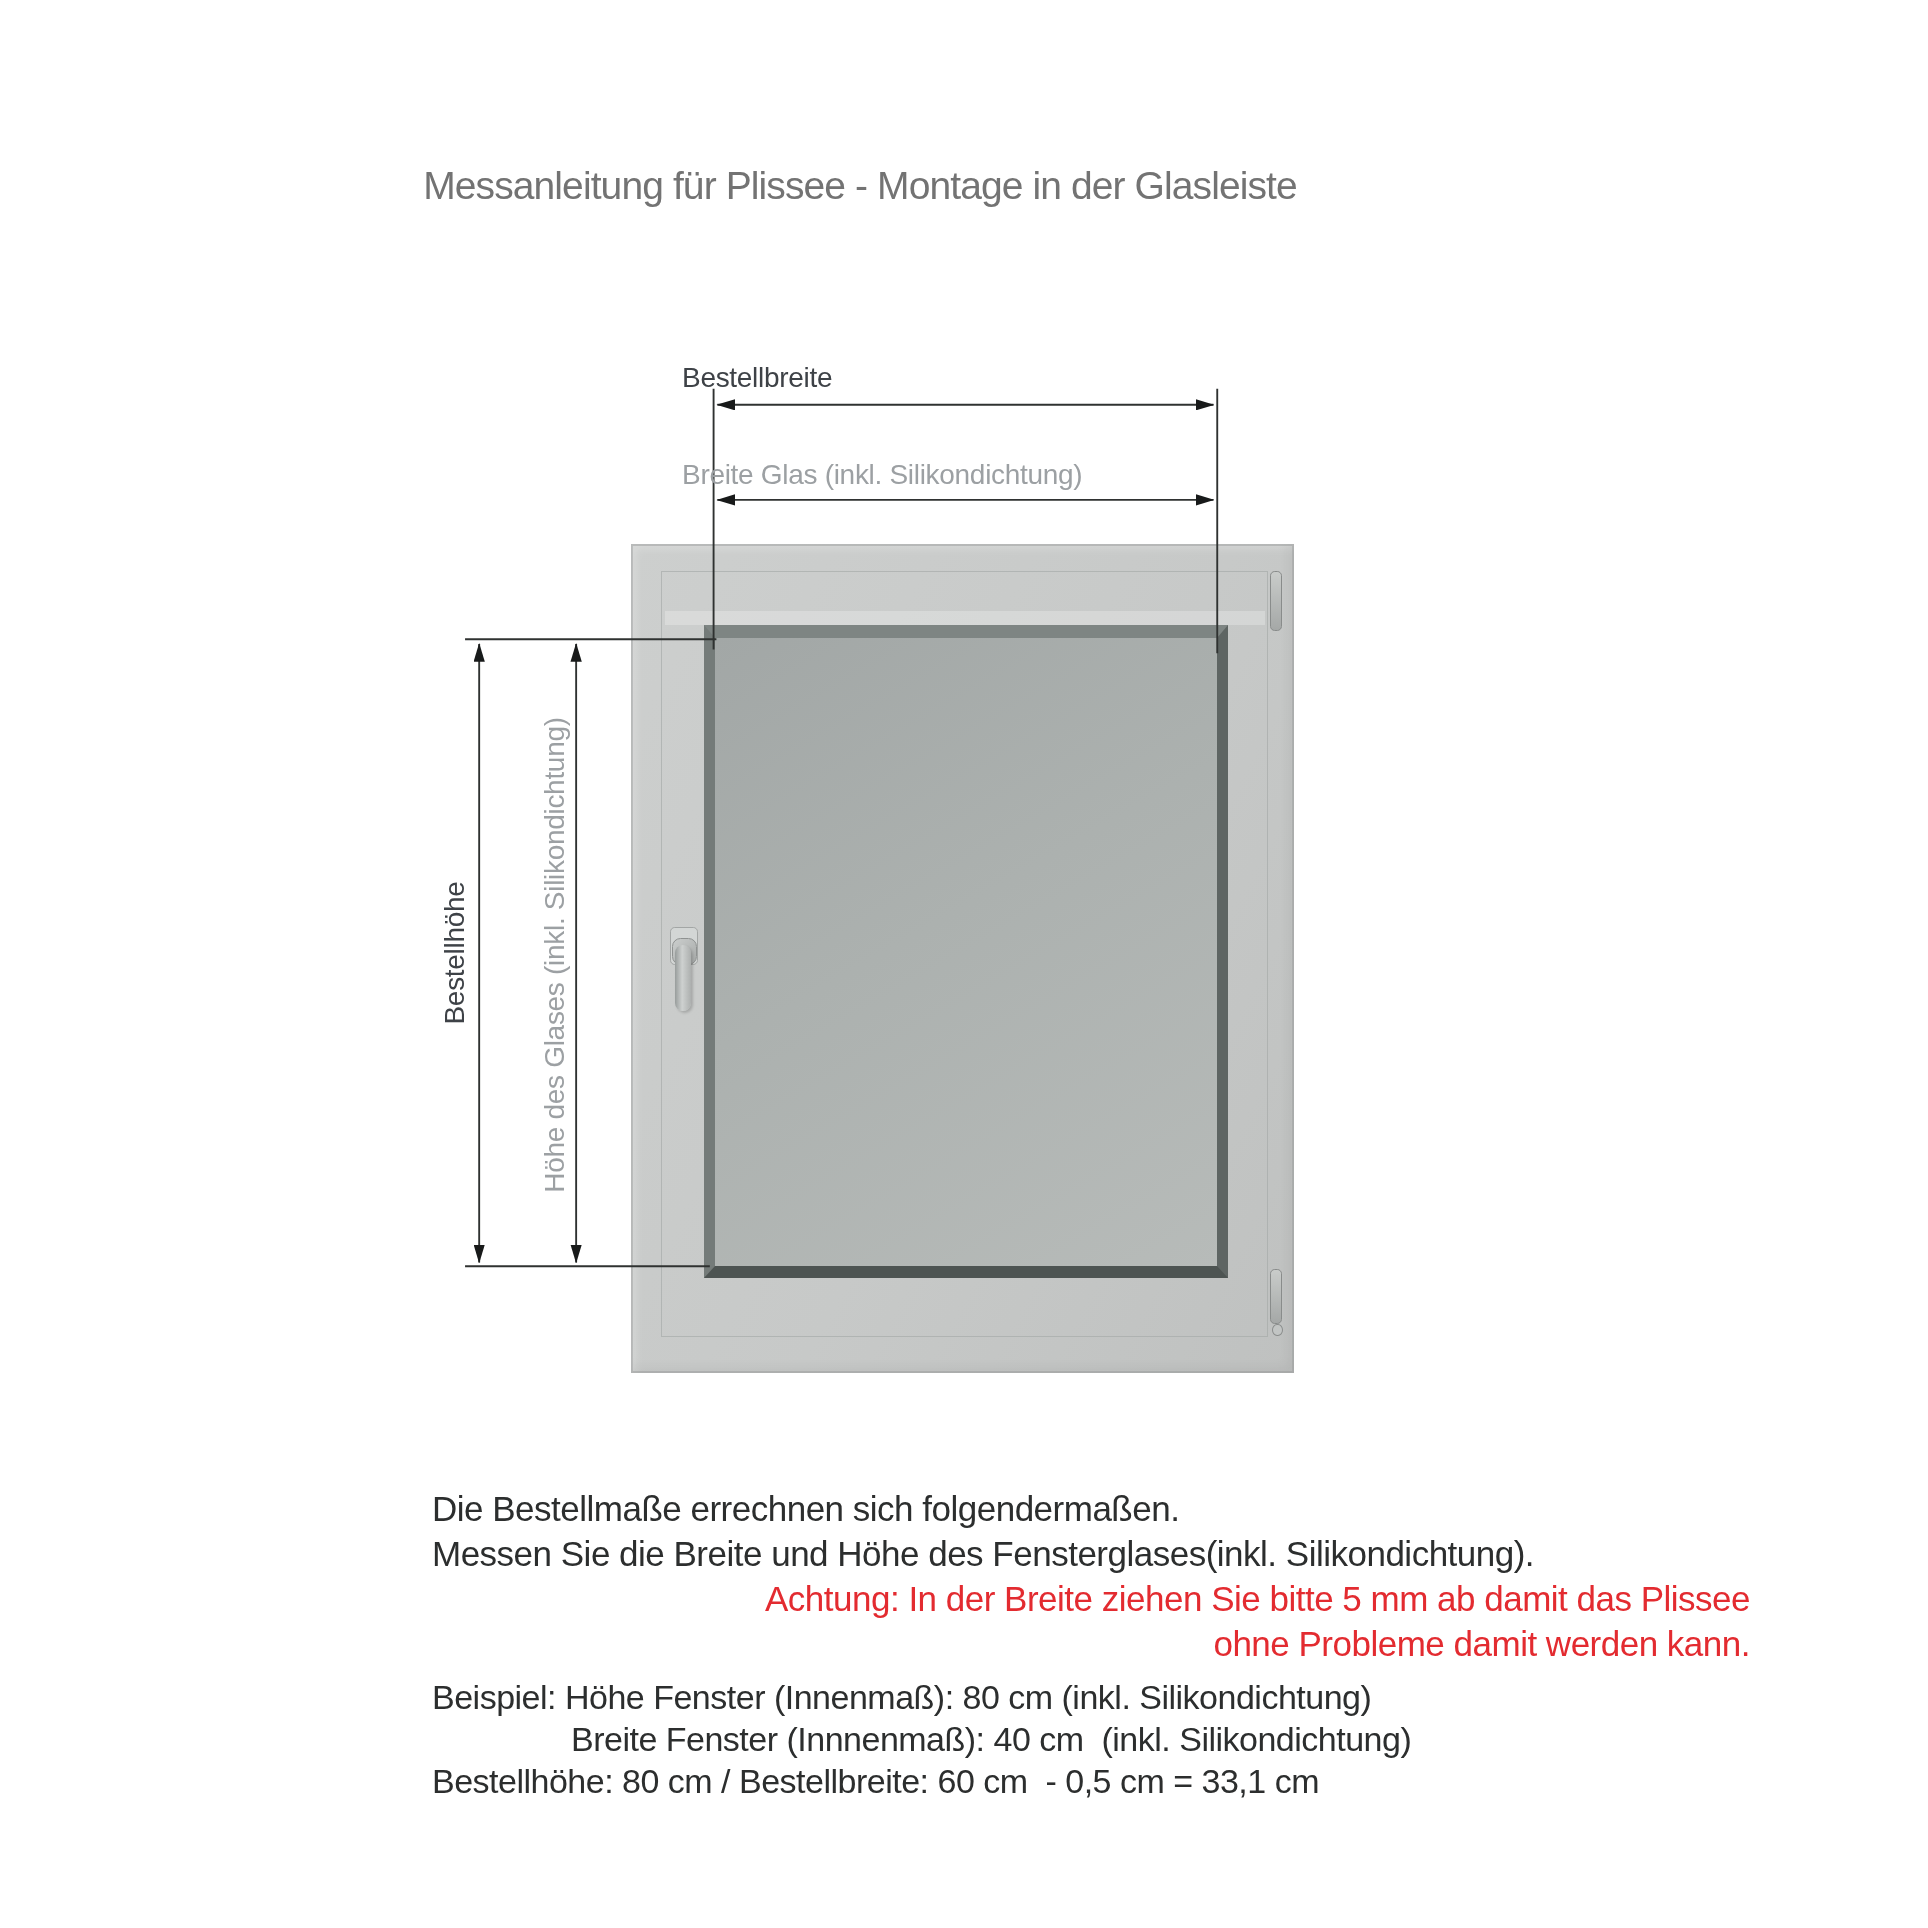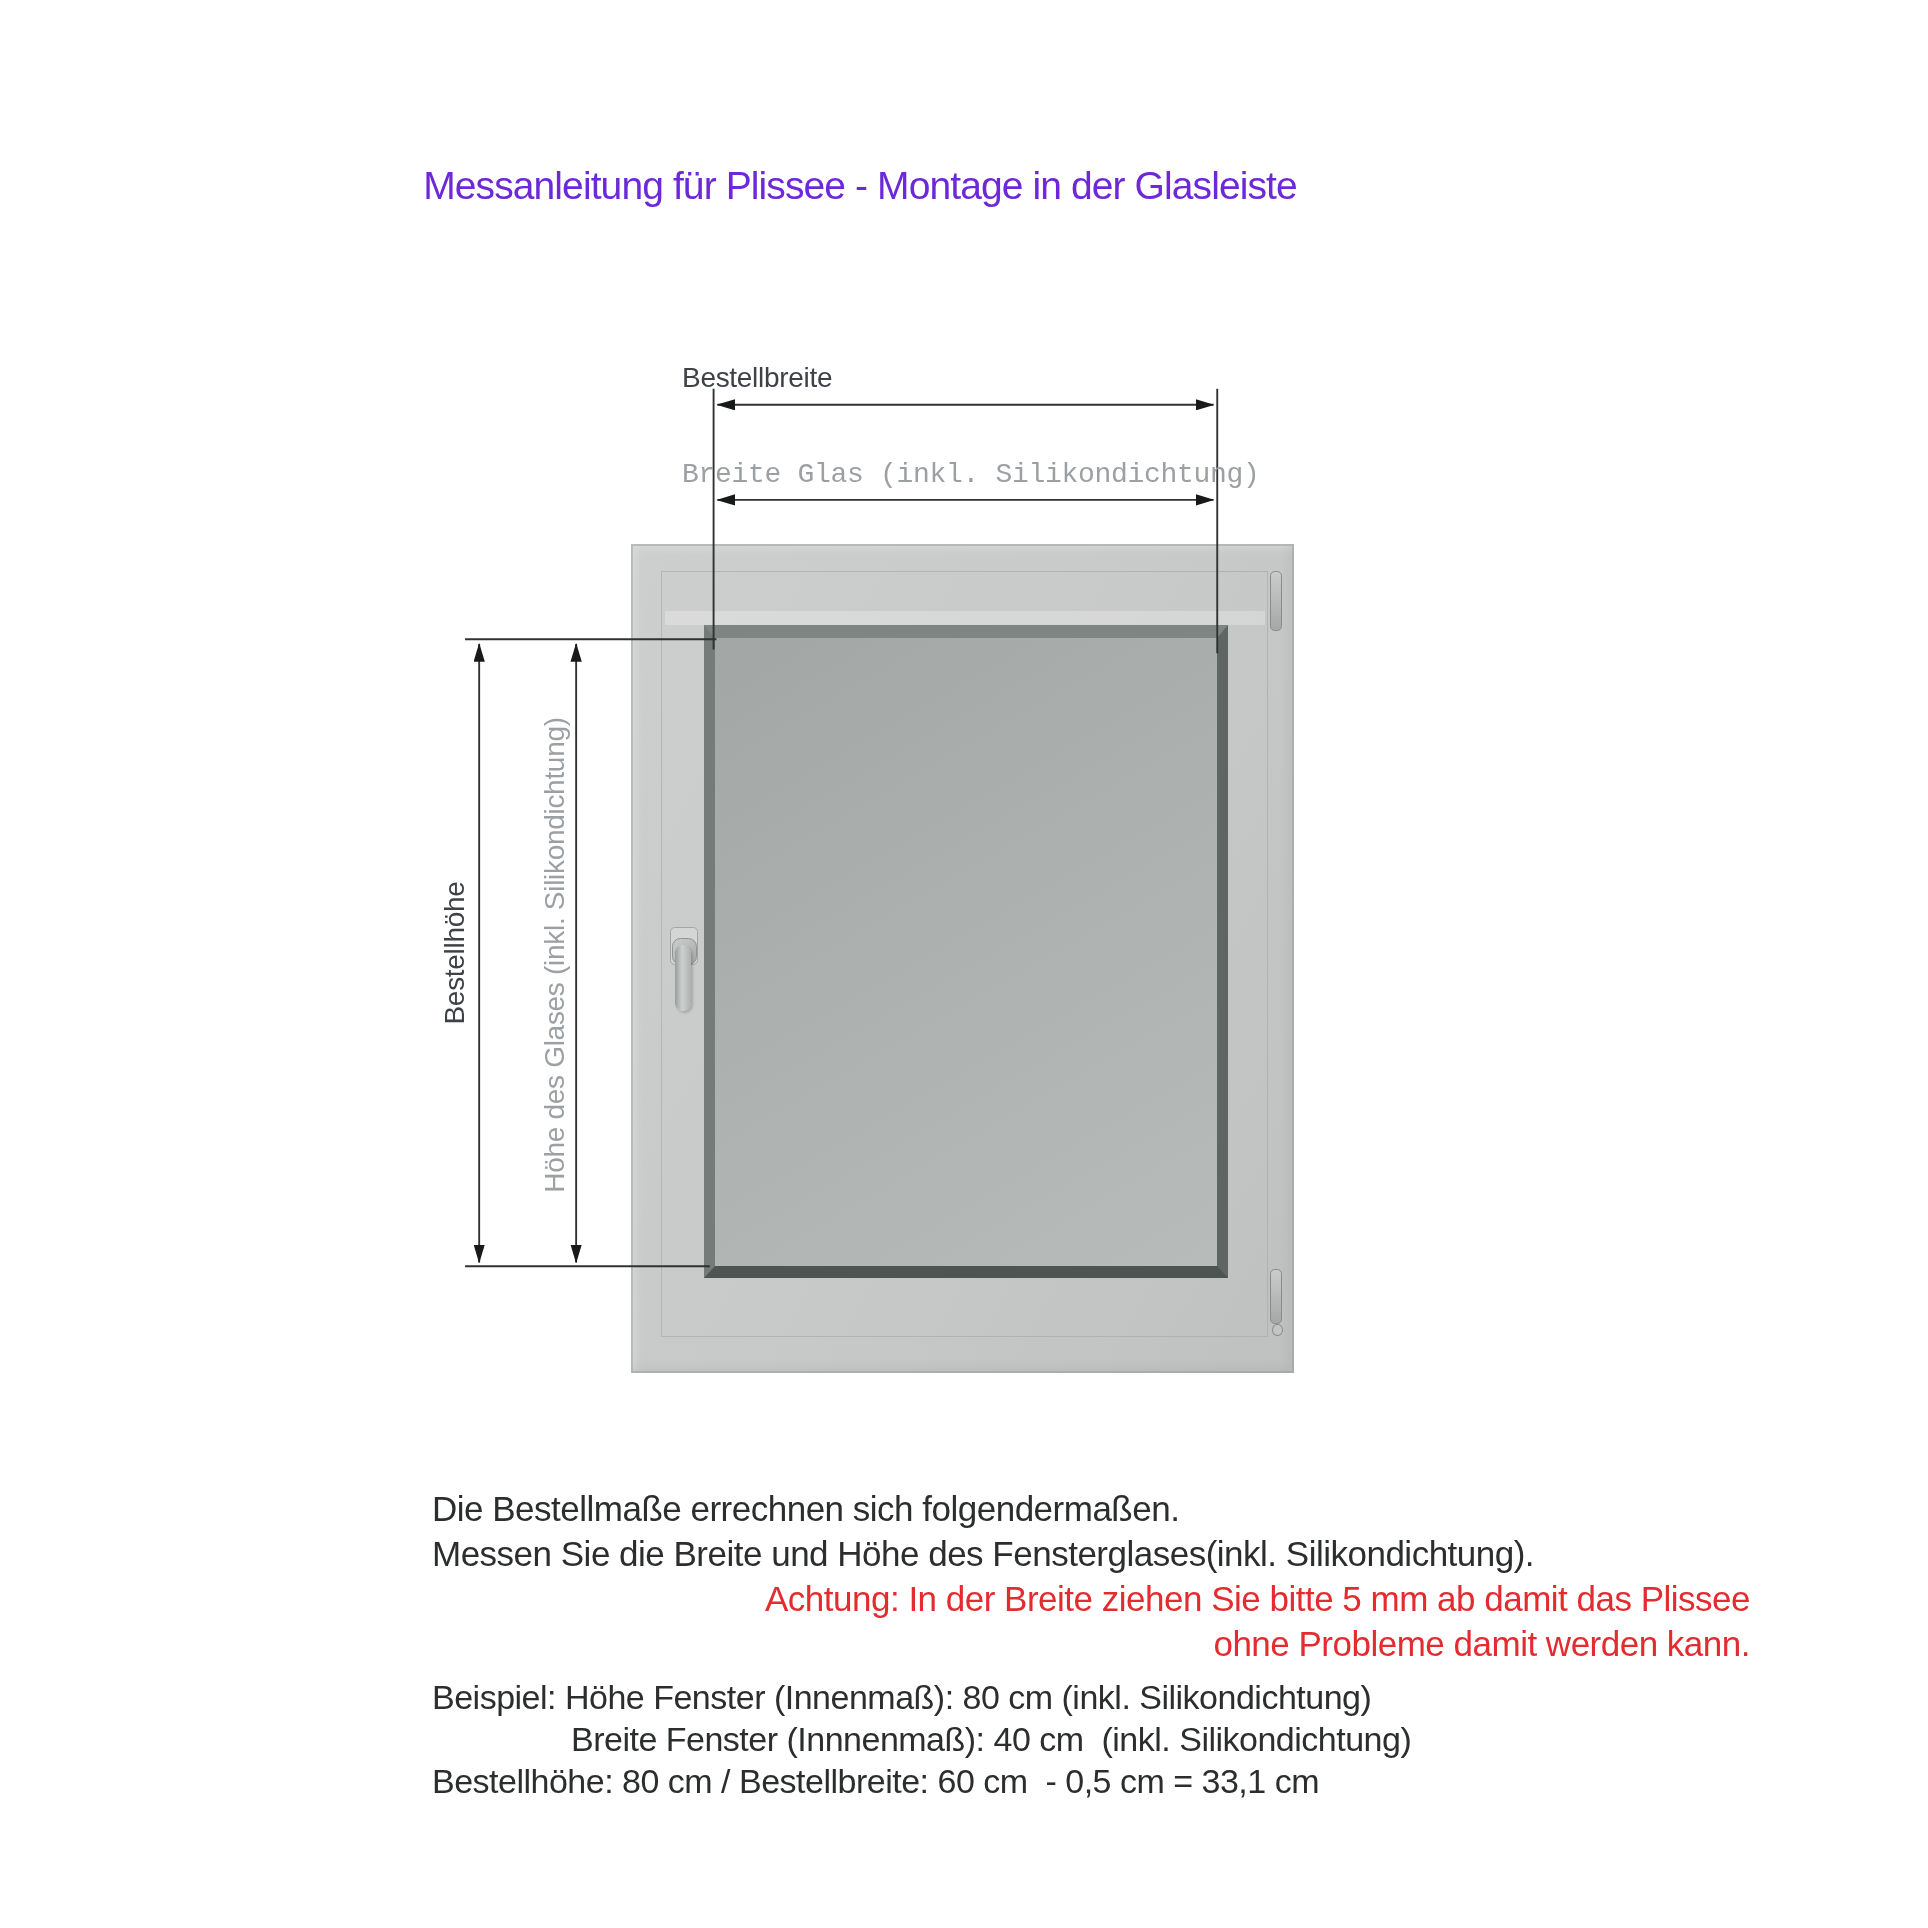--- a/index.html
+++ b/index.html
@@ -16,21 +16,21 @@
 
   
   .title {
     position: absolute;
     top: 164px; left: 0; width: 1720px;
     margin: 0;
     text-align: center;
     font-size: 39px;
     font-weight: 400;
     letter-spacing: -0.9px;
-    color: #6d28d9;
+    color: #737373;
   }
 
   
   .win-frame {
     left: 631px; top: 544px; width: 663px; height: 829px;
     background: linear-gradient(118deg, #cdcfce 0%, #c7c9c8 55%, #bfc1c0 100%);
     box-shadow:
       inset 0 0 0 1.9px rgba(148,151,150,0.45),
       inset -4.7px -4.7px 11.3px rgba(0,0,0,0.06),
       inset 3.8px 3.8px 9.4px rgba(255,255,255,0.30);
@@ -100,21 +100,21 @@
   .vlabel {
     position: absolute;
     transform: translate(-50%, -50%) rotate(-90deg);
     font-size: 28px;
     letter-spacing: -0.3px;
     white-space: nowrap;
   }
   .lbl-dark { color: #3e4247; }
   .lbl-muted { color: #9ca0a3; }
   #lbl-order-width { left: 682px; top: 362px; }
-  #lbl-glass-width { left: 682px; top: 459px; font-family: Liberation Mono, monospace; }
+  #lbl-glass-width { left: 682px; top: 459px; }
   #lbl-order-height { left: 455px; top: 953px; }
   #lbl-glass-height { left: 555px; top: 955px; }
 
   
   .instructions {
     left: 432px; top: 1486px; width: 1318px;
     font-size: 35px;
     line-height: 45px;
     letter-spacing: -0.5px;
     color: #2c2e2e;

